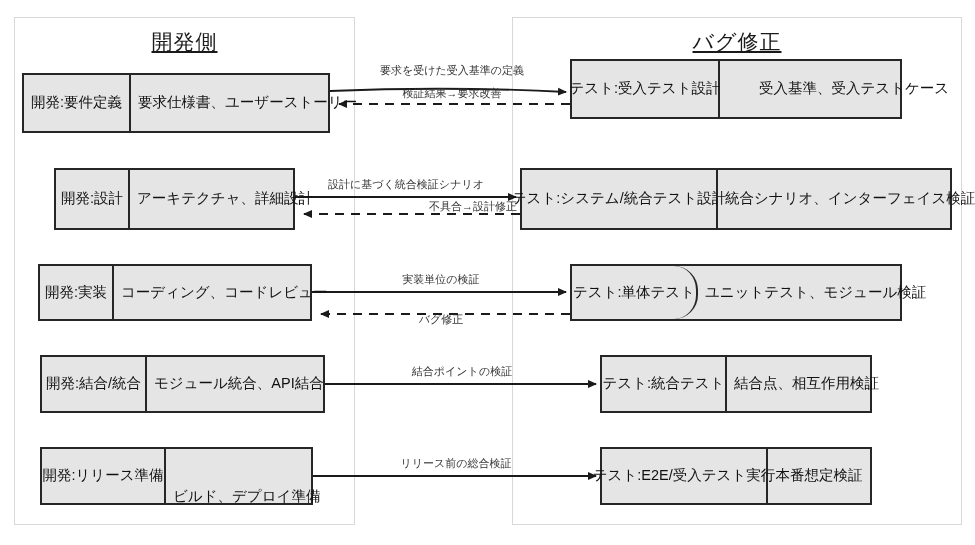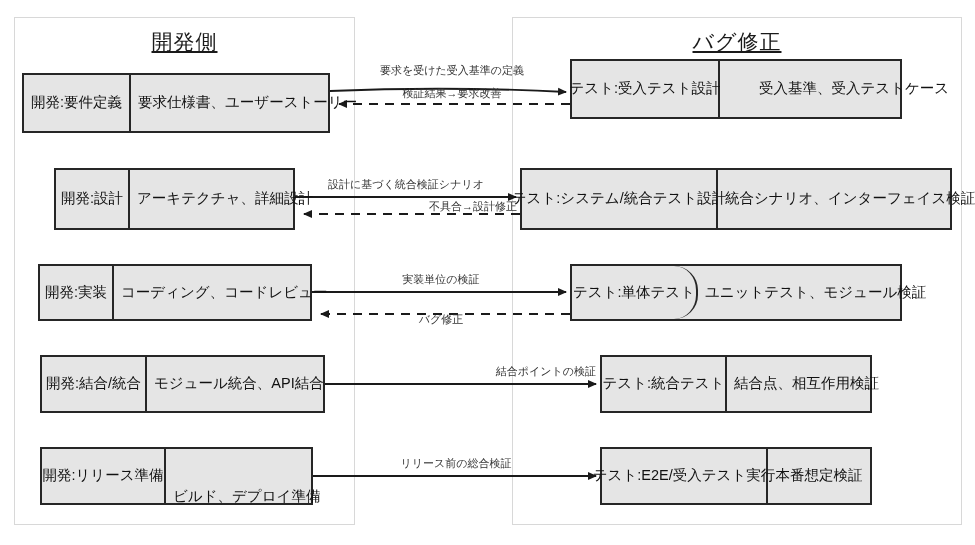--- a/index.html
+++ b/index.html
@@ -160,17 +160,17 @@
 
   <div class="conn-label" style="left:332px; top:63px;  width:240px;">要求を受けた受入基準の定義</div>
   <div class="conn-label" style="left:332px; top:86px;  width:240px;">検証結果→要求改善</div>
 
   <div class="conn-label" style="left:295px; top:177px; width:222px;">設計に基づく統合検証シナリオ</div>
   <div class="conn-label" style="left:295px; top:199px; width:222px;text-align:right;">不具合→設計修正</div>
 
   <div class="conn-label" style="left:315px; top:272px; width:252px;">実装単位の検証</div>
   <div class="conn-label" style="left:315px; top:295px; width:252px;margin-top:17px;">バグ修正</div>
 
-  <div class="conn-label" style="left:328px; top:364px; width:268px;text-align:right;">結合ポイントの検証</div>
+  <div class="conn-label" style="left:328px; top:364px; width:268px;">結合ポイントの検証</div>
 
   <div class="conn-label" style="left:316px; top:456px; width:280px;">リリース前の総合検証</div>
 
 </div>
 
 </body></html>

